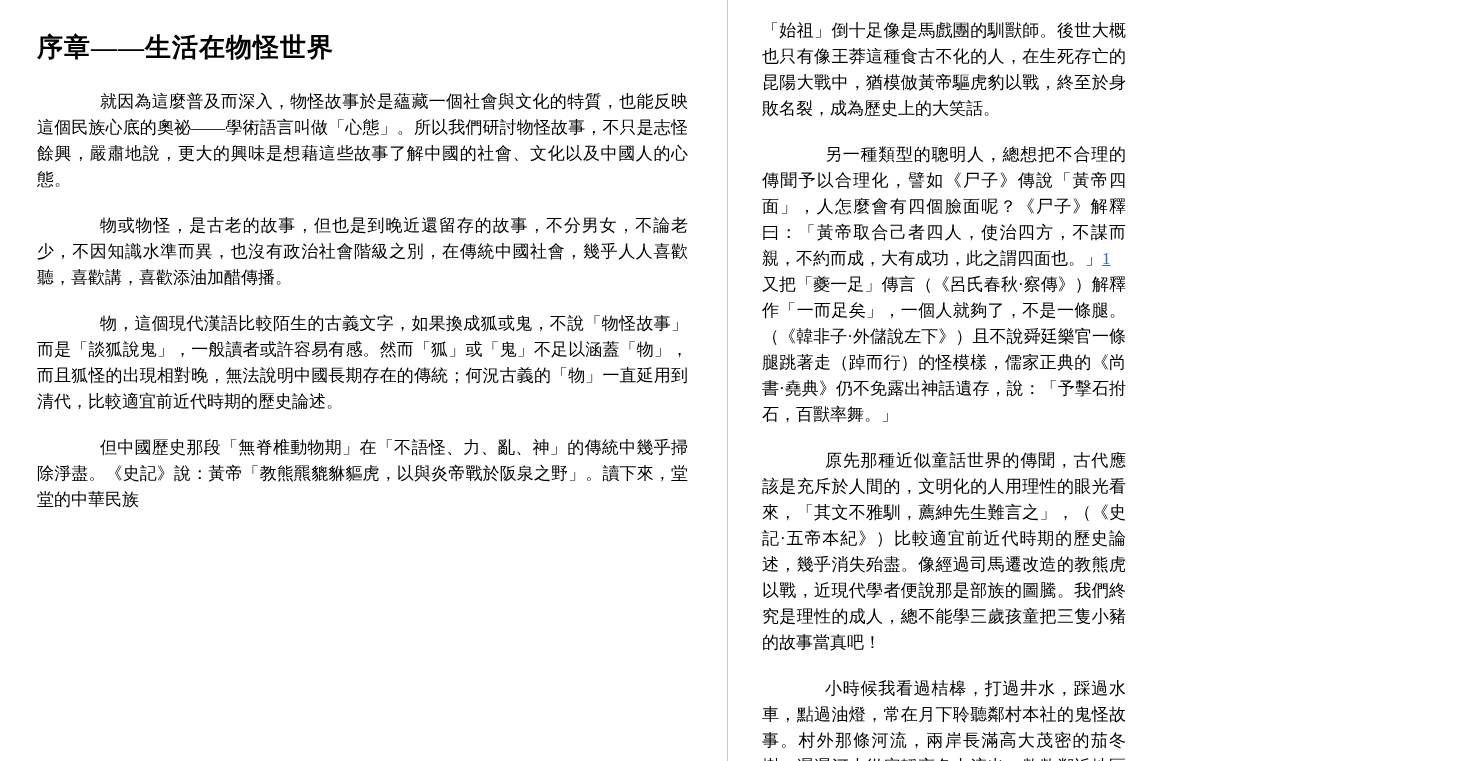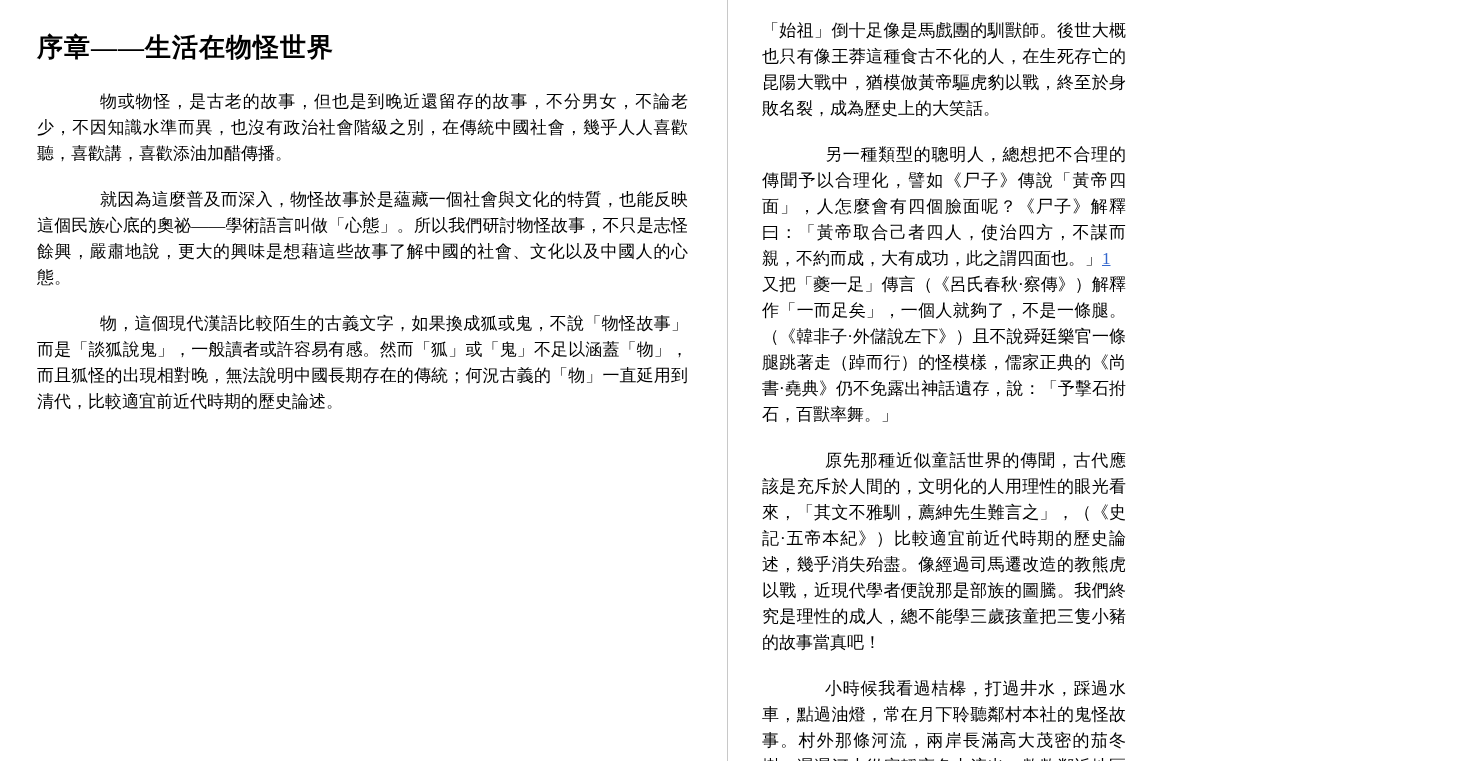--- a/index.html
+++ b/index.html
@@ -29,23 +29,24 @@
   p.para.indent { text-indent: 3.7em; }
   a.footnote-link { color: var(--link-color); text-decoration: underline; cursor: pointer; }
 </style>
 </head>
 <body>
 
 <div class="book">
   <div class="page page-left">
     <h1 class="chapter-title">序章——生活在物怪世界</h1>
     <div>
+        <p class="para indent">就因為這麼普及而深入，物怪故事於是蘊藏一個社會與文化的特質，也能反映這個民族心底的奧祕——學術語言叫做「心態」。所以我們研討物怪故事，不只是志怪餘興，嚴肅地說，更大的興味是想藉這些故事了解中國的社會、文化以及中國人的心態。</p>
         <p class="para indent">物或物怪，是古老的故事，但也是到晚近還留存的故事，不分男女，不論老少，不因知識水準而異，也沒有政治社會階級之別，在傳統中國社會，幾乎人人喜歡聽，喜歡講，喜歡添油加醋傳播。</p>
-        <p class="para indent">就因為這麼普及而深入，物怪故事於是蘊藏一個社會與文化的特質，也能反映這個民族心底的奧祕——學術語言叫做「心態」。所以我們研討物怪故事，不只是志怪餘興，嚴肅地說，更大的興味是想藉這些故事了解中國的社會、文化以及中國人的心態。</p>
         <p class="para indent">物，這個現代漢語比較陌生的古義文字，如果換成狐或鬼，不說「物怪故事」而是「談狐說鬼」，一般讀者或許容易有感。然而「狐」或「鬼」不足以涵蓋「物」，而且狐怪的出現相對晚，無法說明中國長期存在的傳統；何況古義的「物」一直延用到清代，比較適宜前近代時期的歷史論述。</p>
+        <p class="para indent">但中國歷史那段「無脊椎動物期」在「不語怪、力、亂、神」的傳統中幾乎掃除淨盡。《史記》說：黃帝「教熊羆貔貅貙虎，以與炎帝戰於阪泉之野」。讀下來，堂堂的中華民族</p>
       </div>
   </div>
   <div class="divider"></div>
   <div class="page page-right">
     <div>
         <p class="para">「始祖」倒十足像是馬戲團的馴獸師。後世大概也只有像王莽這種食古不化的人，在生死存亡的昆陽大戰中，猶模倣黃帝驅虎豹以戰，終至於身敗名裂，成為歷史上的大笑話。</p>
         <p class="para indent">另一種類型的聰明人，總想把不合理的傳聞予以合理化，譬如《尸子》傳說「黃帝四面」，人怎麼會有四個臉面呢？《尸子》解釋曰：「黃帝取合己者四人，使治四方，不謀而親，不約而成，大有成功，此之謂四面也。」<a class="footnote-link" href="#">1</a><br>又把「夔一足」傳言（《呂氏春秋·察傳》）解釋作「一而足矣」，一個人就夠了，不是一條腿。（《韓非子·外儲說左下》）且不說舜廷樂官一條腿跳著走（踔而行）的怪模樣，儒家正典的《尚書·堯典》仍不免露出神話遺存，說：「予擊石拊石，百獸率舞。」</p>
         <p class="para indent">原先那種近似童話世界的傳聞，古代應該是充斥於人間的，文明化的人用理性的眼光看來，「其文不雅馴，薦紳先生難言之」，（《史記·五帝本紀》）比較適宜前近代時期的歷史論述，幾乎消失殆盡。像經過司馬遷改造的教熊虎以戰，近現代學者便說那是部族的圖騰。我們終究是理性的成人，總不能學三歲孩童把三隻小豬的故事當真吧！</p>
         <p class="para indent">小時候我看過桔槔，打過井水，踩過水車，點過油燈，常在月下聆聽鄰村本社的鬼怪故事。村外那條河流，兩岸長滿高大茂密的茄冬樹，潺潺河水從寂靜夜色中流出一齣齣鄰近地區的怪談，就像蔣夢麟說的村人常看到水鬼坐在橋上賞月。我少也貧寒，故多能鄙事，常常不得不披星戴月幫助父母謀生，每每在暮色沉沉的黃昏，單獨上下坑崁，穿越墳丘；或在濃雲蔽天的夜晚，走過路旁那棵枝葉扶疏如蓋的老榕下，從傳聞故事，我可真熟悉嵙崁、墳間和老榕上存在太多不好說的「東西」。人家不是說多少年前有個瘋女吊死在榕樹上嗎？最近</p>
       </div>

